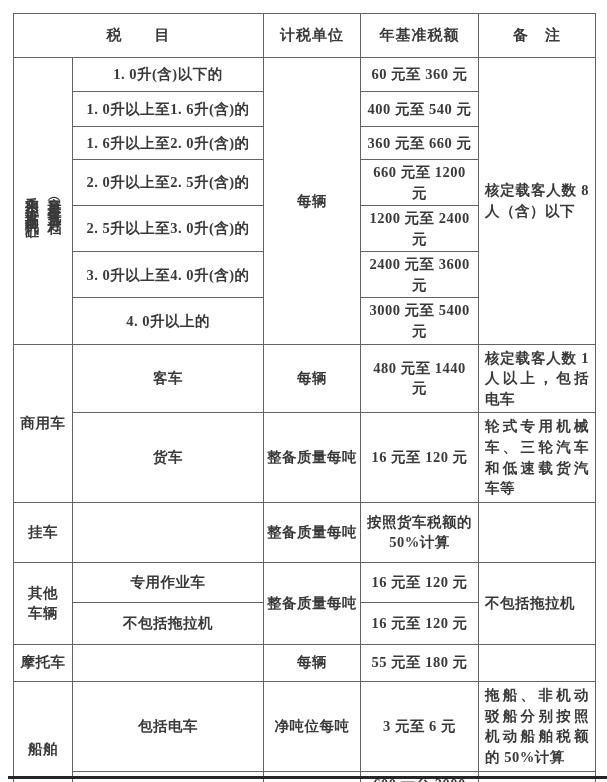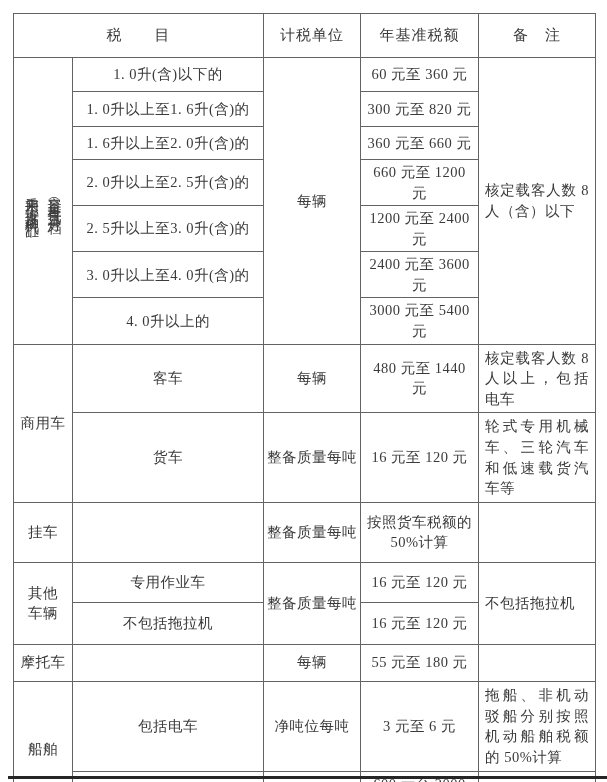--- a/index.html
+++ b/index.html
@@ -23,20 +23,21 @@
   }
   .tax-table td {
     border: 1.5px solid #636363;
     vertical-align: middle;
     text-align: center;
     font-size: 14.5px;
     letter-spacing: 0.5px;
     line-height: 1.42;
     padding: 2px 3px;
     overflow: hidden;
+    font-weight: bold;
   }
   .tax-table td.header-cell {
     font-size: 15px;
     letter-spacing: 1px;
   }
   .tax-table td.remark {
     text-align: justify;
     text-align-last: left;
     padding: 3px 6px;
   }
@@ -92,21 +93,21 @@
           <div class="vcol">容量（排气量）分档）</div>
         </div>
       </td>
       <td>1. 0升(含)以下的</td>
       <td rowspan="7">每辆</td>
       <td>60 元至 360 元</td>
       <td rowspan="7" class="remark">核定载客人数 8 人（含）以下</td>
     </tr>
     <tr style="height:35px">
       <td>1. 0升以上至1. 6升(含)的</td>
-      <td>300 元至 820 元</td>
+      <td>400 元至 540 元</td>
     </tr>
     <tr style="height:33px">
       <td>1. 6升以上至2. 0升(含)的</td>
       <td>360 元至 660 元</td>
     </tr>
     <tr style="height:35px">
       <td>2. 0升以上至2. 5升(含)的</td>
       <td>660 元至 1200 元</td>
     </tr>
     <tr style="height:38px">
@@ -120,21 +121,21 @@
     <tr style="height:35px">
       <td>4. 0升以上的</td>
       <td>3000 元至 5400 元</td>
     </tr>
 
     <tr style="height:66px">
       <td rowspan="2">商用车</td>
       <td>客车</td>
       <td>每辆</td>
       <td>480 元至 1440 元</td>
-      <td class="remark">核定载客人数 8 人以上，包括电车</td>
+      <td class="remark">核定载客人数 1 人以上，包括电车</td>
     </tr>
     <tr style="height:85px">
       <td>货车</td>
       <td>整备质量每吨</td>
       <td>16 元至 120 元</td>
       <td class="remark">轮式专用机械车、三轮汽车和低速载货汽车等</td>
     </tr>
 
     <tr style="height:60px">
       <td>挂车</td>

